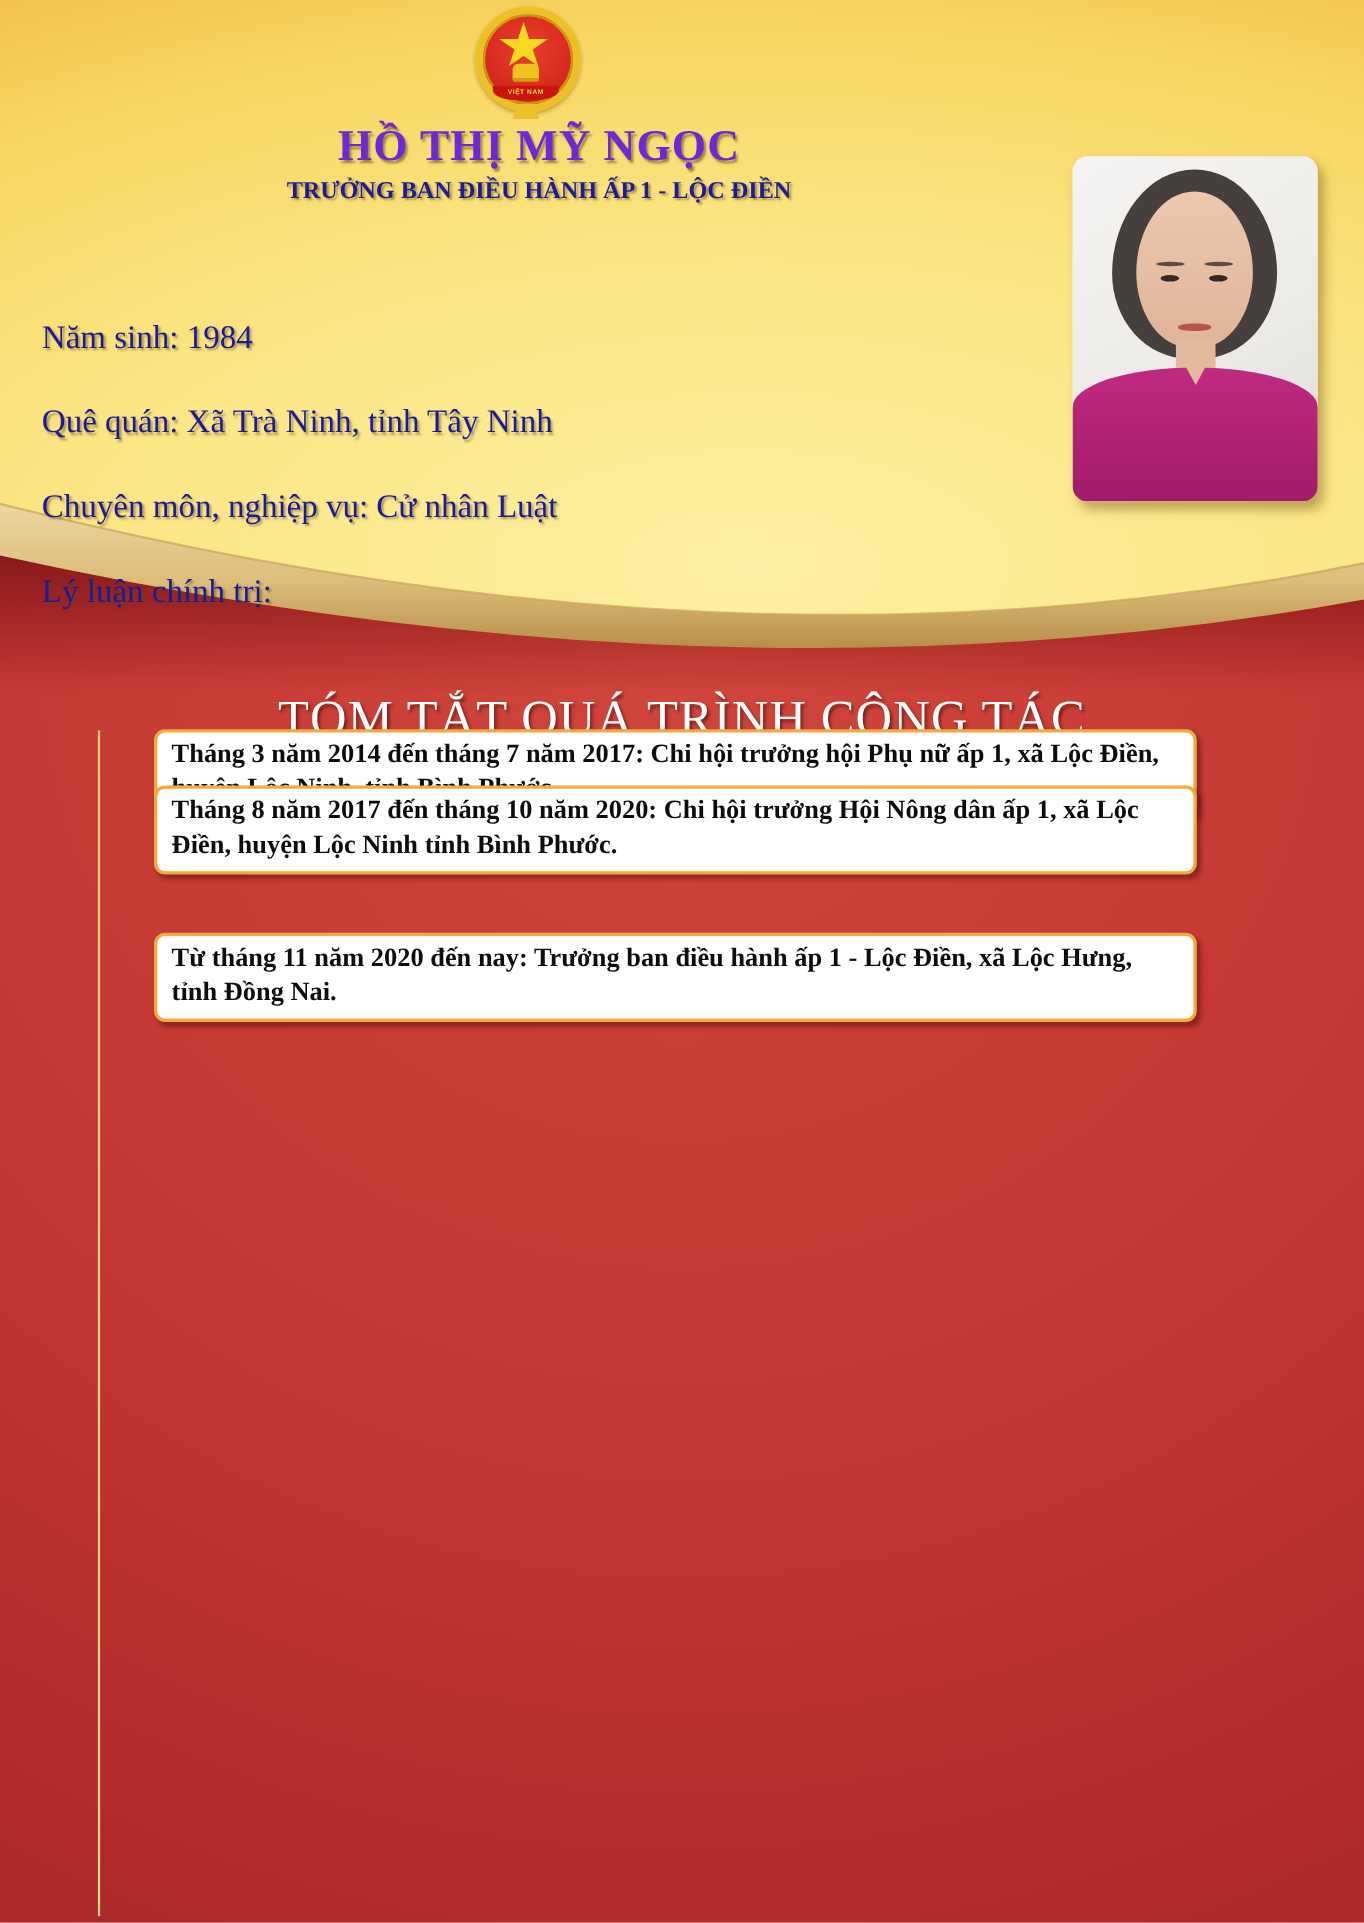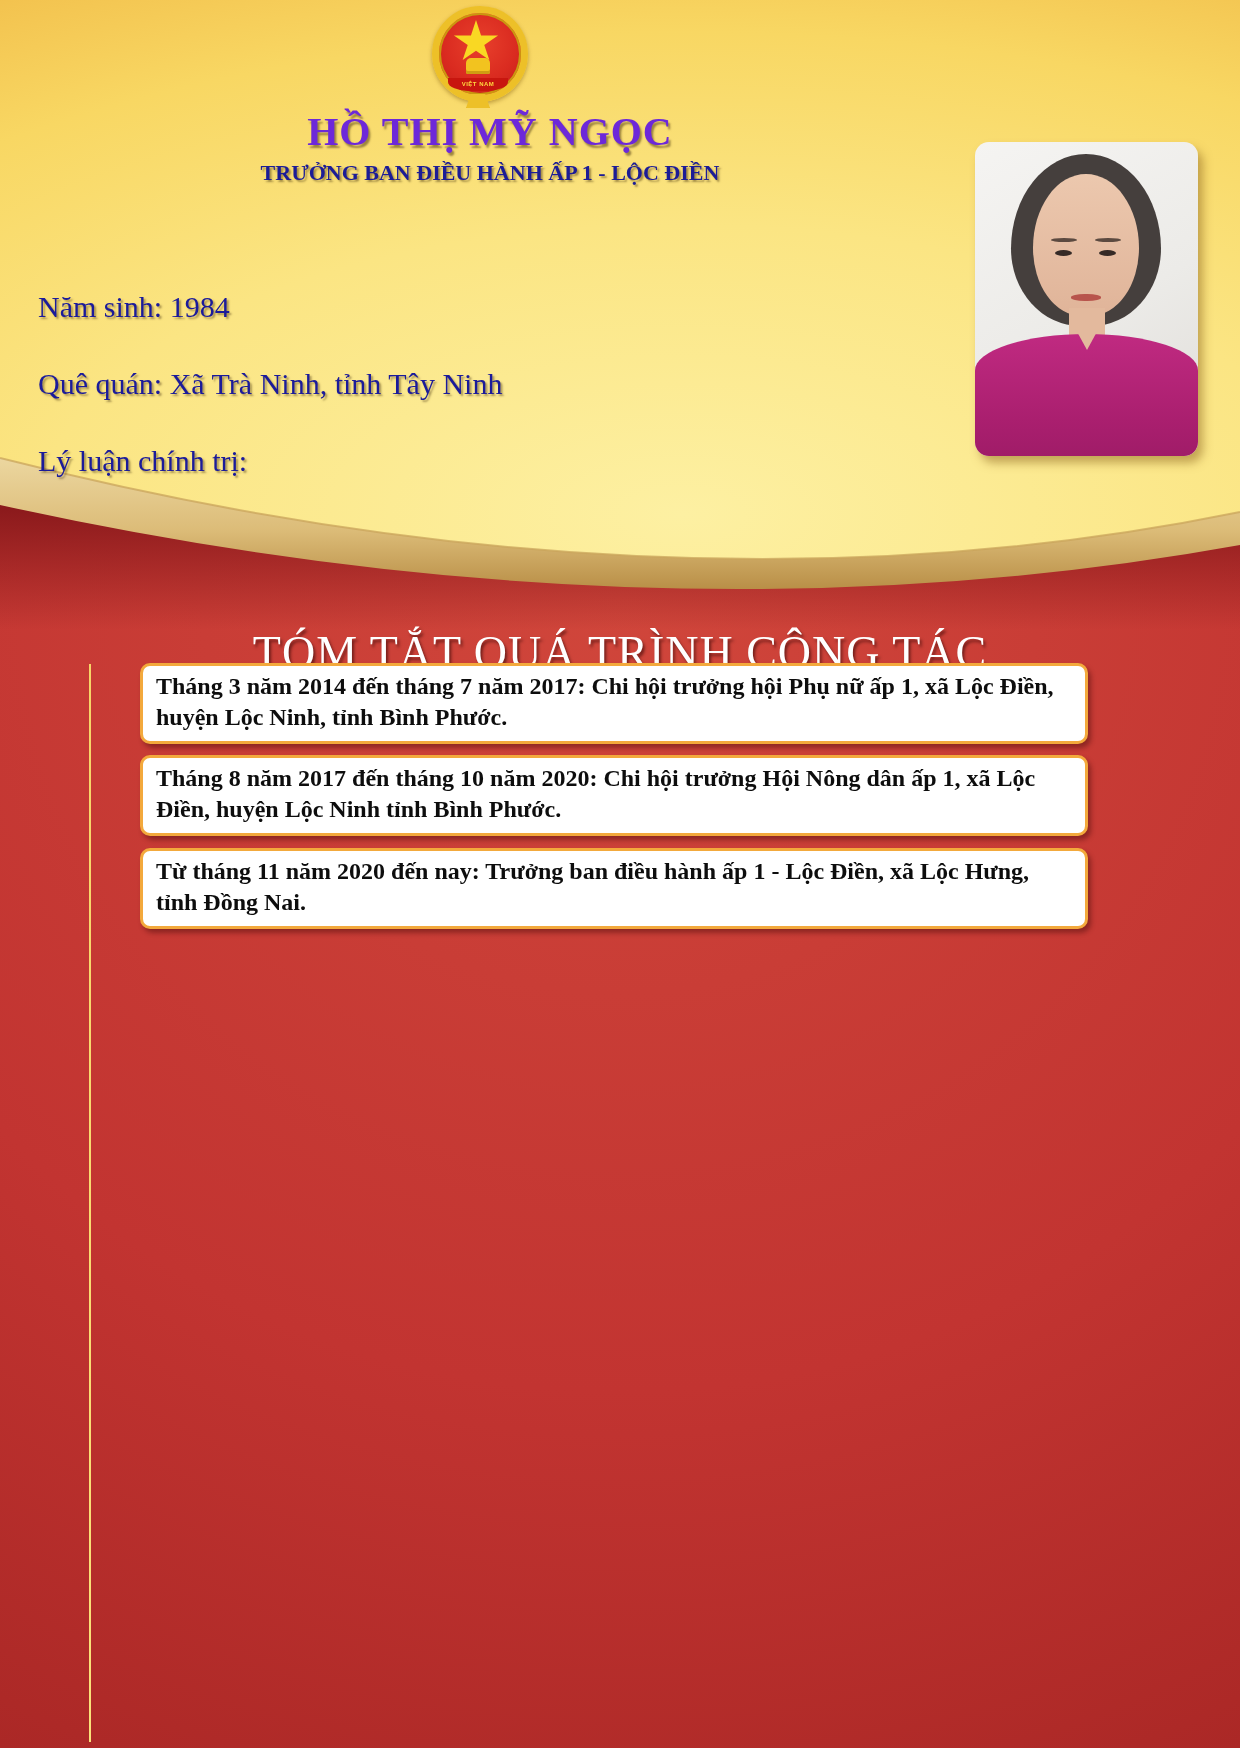--- a/index.html
+++ b/index.html
@@ -113,20 +113,21 @@
     <div class="em-banner">VIỆT NAM</div>
     <div class="em-tail"></div>
   </div>
 
   <div class="name">HỒ THỊ MỸ NGỌC</div>
   <div class="title">TRƯỞNG BAN ĐIỀU HÀNH ẤP 1 - LỘC ĐIỀN</div>
 
   <div class="info">
     <div class="info-line">Năm sinh: 1984</div>
     <div class="info-line">Quê quán: Xã Trà Ninh, tỉnh Tây Ninh</div>
+    <div class="info-line">Chuyên môn, nghiệp vụ: Cử nhân Luật</div>
     <div class="info-line">Lý luận chính trị:</div>
   </div>
 
   <div class="photo">
     <div class="ph-hair"></div>
     <div class="ph-face"></div>
     <div class="ph-brow l"></div>
     <div class="ph-brow r"></div>
     <div class="ph-eye l"></div>
     <div class="ph-eye r"></div>
@@ -146,16 +147,16 @@
   <div class="hex" style="top:957px"></div>
   <div class="hex" style="top:1047px"></div>
   <div class="hex" style="top:1142px"></div>
   <div class="hex" style="top:1245px"></div>
   <div class="hex" style="top:1337px"></div>
   <div class="hex" style="top:1450px"></div>
   <div class="hex" style="top:1556px"></div>
   <div class="hex" style="top:1646px"></div>
 
   <div class="tl-box" style="top:663px">Tháng 3 năm 2014 đến tháng 7 năm 2017: Chi hội trưởng hội Phụ nữ ấp 1, xã Lộc Điền, huyện Lộc Ninh, tỉnh Bình Phước.</div>
-  <div class="tl-box" style="top:755px">Tháng 8 năm 2017 đến tháng 10 năm 2020: Chi hội trưởng Hội Nông dân ấp 1, xã Lộc Điền, huyện Lộc Ninh tỉnh Bình Phước.</div>
+  <div class="tl-box" style="top:714px">Tháng 8 năm 2017 đến tháng 10 năm 2020: Chi hội trưởng Hội Nông dân ấp 1, xã Lộc Điền, huyện Lộc Ninh tỉnh Bình Phước.</div>
   <div class="tl-box" style="top:848px">Từ tháng 11 năm 2020 đến nay: Trưởng ban điều hành ấp 1 - Lộc Điền, xã Lộc Hưng, tỉnh Đồng Nai.</div>
 
 </div>
 
 </body></html>

